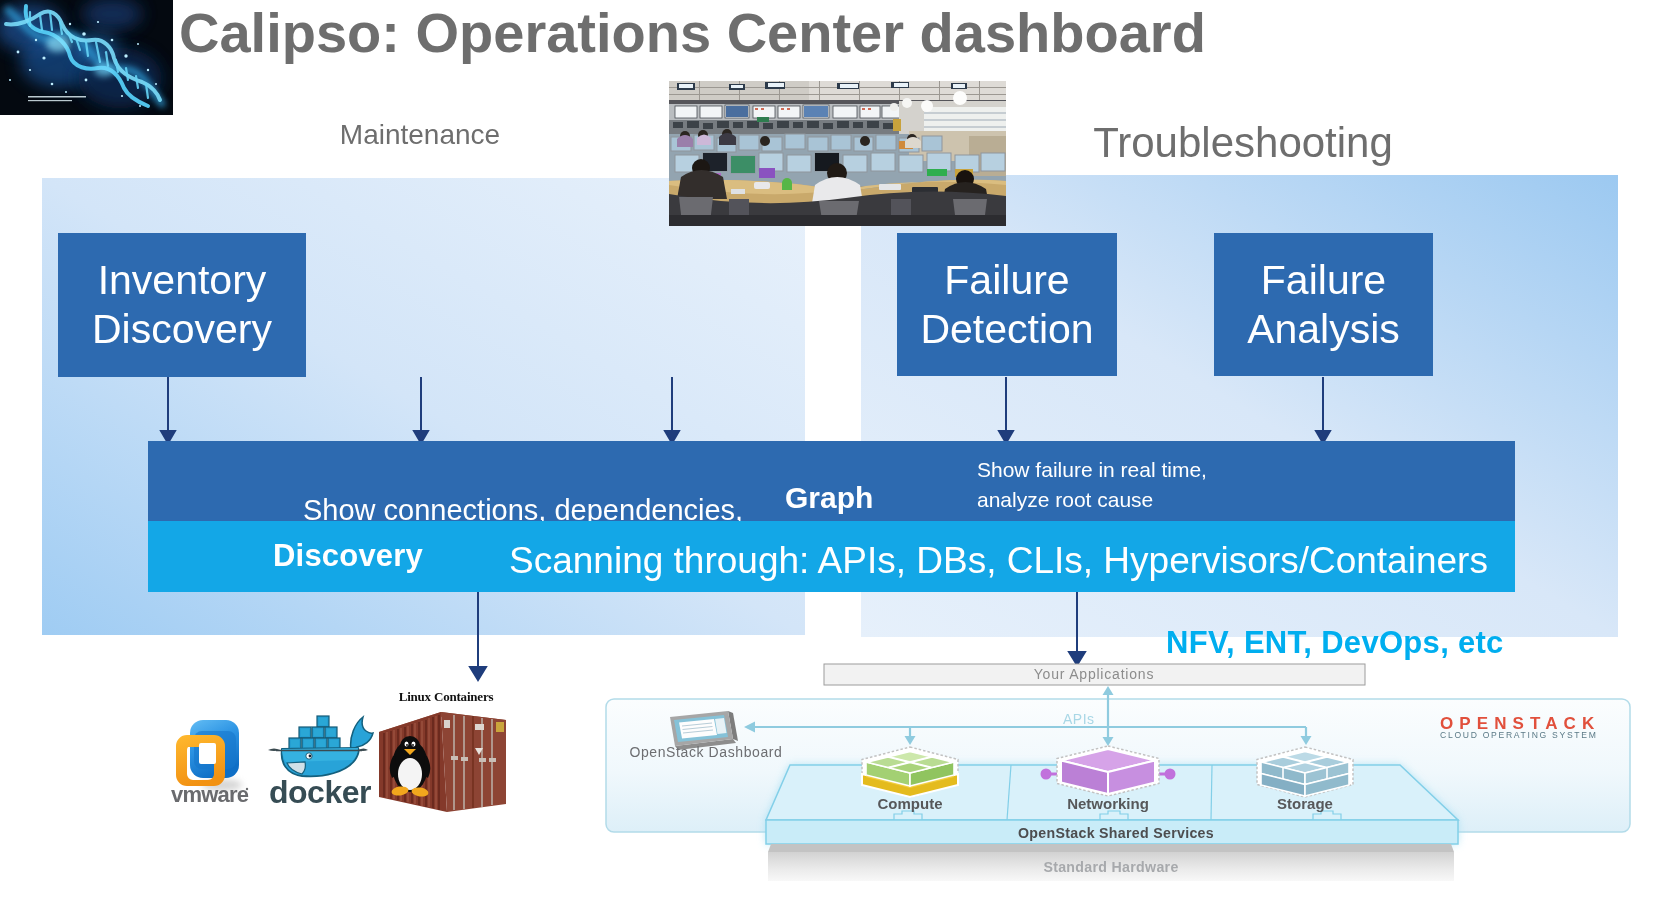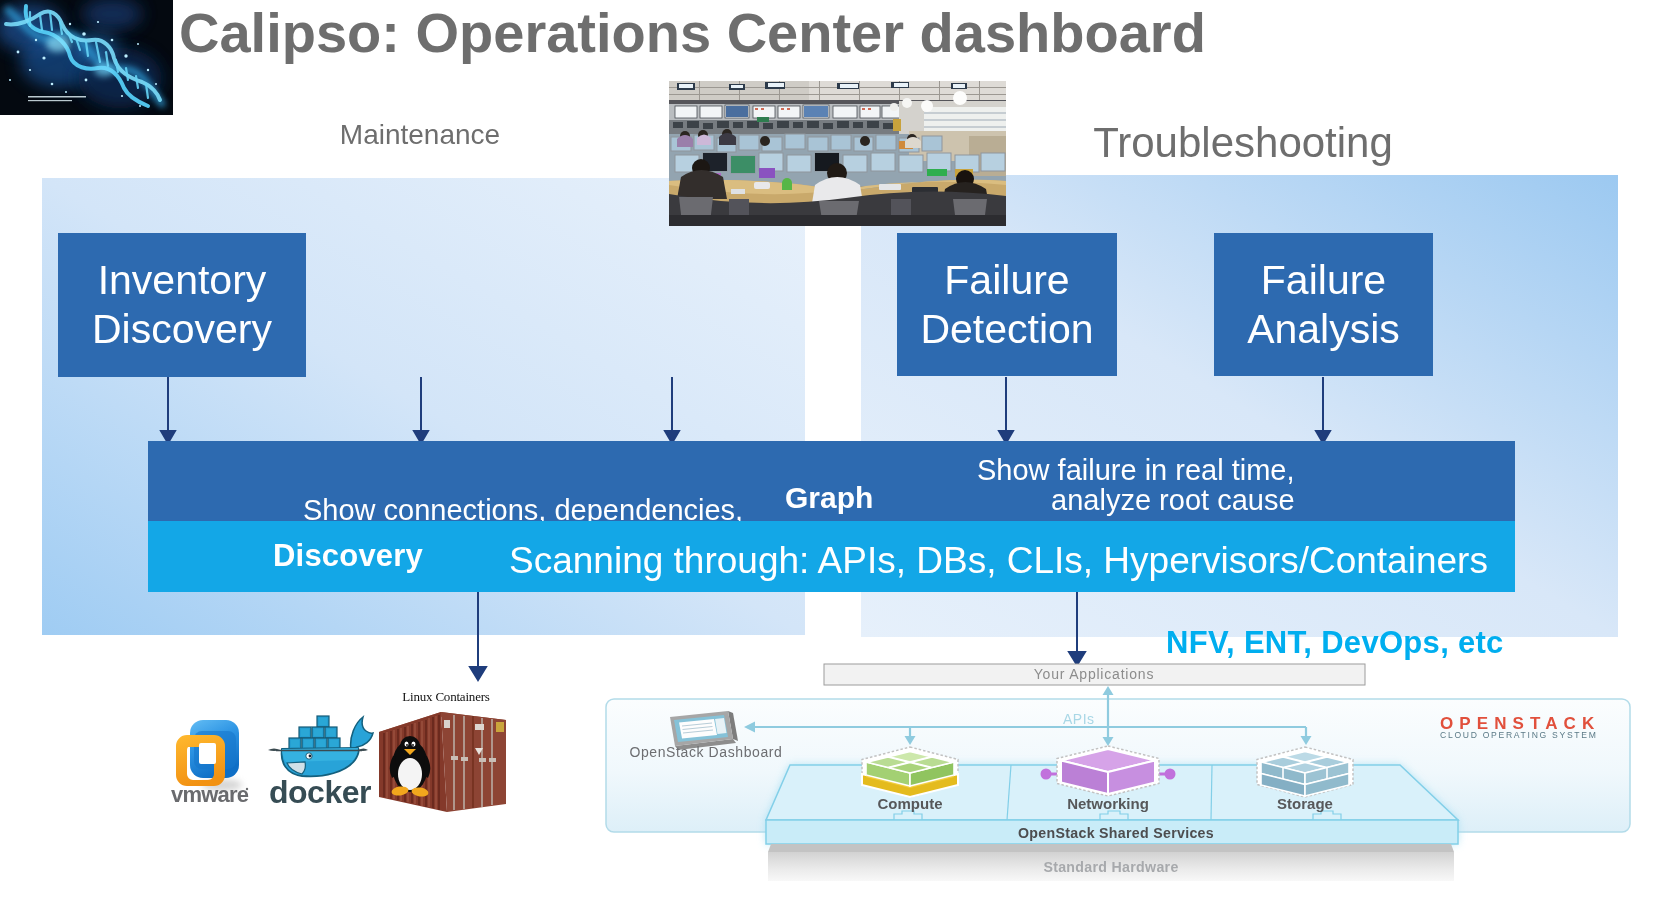--- a/index.html
+++ b/index.html
@@ -288,29 +288,29 @@
       <line x1="478" y1="592" x2="478" y2="668"></line>
         <path d="M478 680 l-8 -13 h16 z"></path>
       <line x1="1077" y1="592" x2="1077" y2="653"></line>
         <path d="M1077 665 l-8 -13 h16 z"></path>
     </g>
   </svg>
 
   <div class="abs" style="left:148px;top:441px;width:1367px;height:80px;background:#2d6ab0;"></div>
   <div class="abs" style="left:303px;top:455px;font-size:29px;color:#fff;line-height:30px;margin-top:40px;">Show connections, dependencies,<br>state and impact in real-time</div>
   <div class="abs" style="left:785px;top:481px;font-size:30px;color:#fff;font-weight:bold;">Graph</div>
-  <div class="abs" style="left:977px;top:455px;font-size:29px;color:#fff;line-height:30px;text-align:right;">Show failure in real time,<br>analyze root cause</div>
+  <div class="abs" style="left:977px;top:455px;font-size:21px;color:#fff;line-height:30px;">Show failure in real time,<br>analyze root cause</div>
 
   <div class="abs" style="left:148px;top:521px;width:1367px;height:71px;background:#13a7e7;"></div>
   <div class="abs" style="left:273px;top:538px;font-size:31px;color:#fff;font-weight:bold;letter-spacing:0.2px;">Discovery</div>
   <div class="abs" style="left:509px;top:540px;font-size:37px;color:#fff;">Scanning through: APIs, DBs, CLIs, Hypervisors/Containers</div>
 
   <div class="abs" style="left:1166px;top:625px;font-size:31px;font-weight:bold;color:#00aeef;letter-spacing:0.3px;">NFV, ENT, DevOps, etc</div>
 
-  <div class="abs" style="left:376px;top:689px;width:140px;text-align:center;font-size:13px;font-weight:normal;font-family:'Liberation Serif',serif;color:#111;letter-spacing:-0.2px;">Linux Containers</div>
+  <div class="abs" style="left:376px;top:689px;width:140px;text-align:center;font-size:13px;font-weight:bold;font-family:'Liberation Serif',serif;color:#111;letter-spacing:-0.2px;">Linux Containers</div>
 
   <svg class="abs" style="left:168px;top:715px" width="82" height="92" viewBox="0 0 82 92">
     <defs>
       <linearGradient id="vmb" x1="0" y1="0" x2="0.4" y2="1">
         <stop offset="0" stop-color="#63bdf4"></stop>
           <stop offset="0.45" stop-color="#2e95e4"></stop>
           <stop offset="1" stop-color="#0f6fc6"></stop>
       </linearGradient>
       <linearGradient id="vmo" x1="0" y1="0" x2="0.3" y2="1">
         <stop offset="0" stop-color="#ffb92e"></stop>

